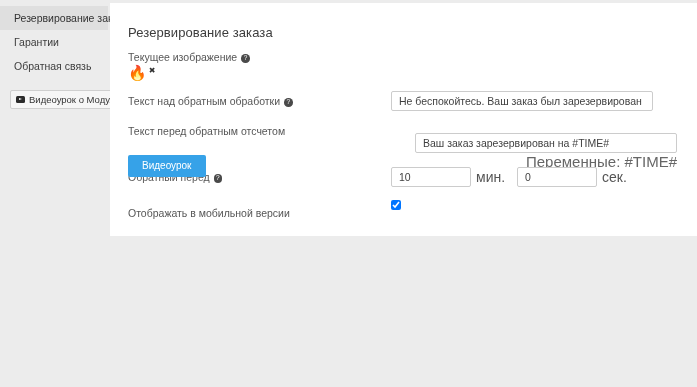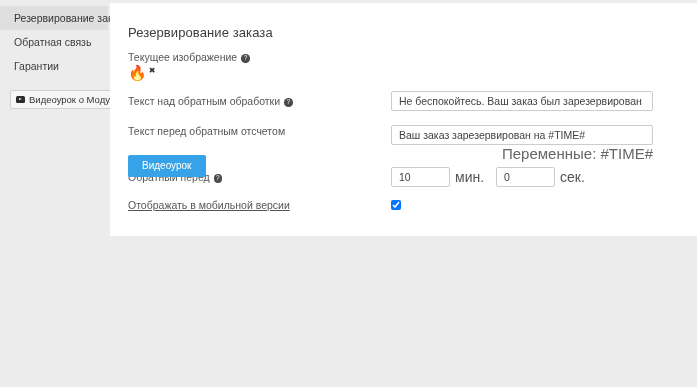--- a/index.html
+++ b/index.html
@@ -190,21 +190,21 @@
     border-radius: 2px;
     background: #fff;
     font-family: "Liberation Sans", sans-serif;
     font-size: 10.5px;
     color: #3f3f3f;
     padding: 3px 7px;
     height: 20px;
     outline: none;
   }
   .txt.wide { width: 262px; }
-  .txt.num  { width: 59px; }
+  .txt.num  { width: 80px; }
 
   .hint {
     font-size: 15px;
     color: #666;
     margin-top: 3px;
     line-height: 11px;
     text-align: right;
   }
 
   .unit {
@@ -245,22 +245,22 @@
   }
 </style>
 </head>
 <body>
 
 <div class="page">
 
   <nav class="sidebar">
     <ul class="nav-list">
       <li class="nav-item active">Резервирование заказа</li>
+      <li class="nav-item">Гарантии</li>
       <li class="nav-item">Обратная связь</li>
-      <li class="nav-item">Гарантии</li>
     </ul>
 
     <div class="video-btn">
       <span class="yt"></span>
       <span>Видеоурок о Модулях</span>
     </div>
   </nav>
 
   <section class="panel">
 
@@ -286,40 +286,40 @@
         </div>
         <div class="row-field" style="top:0;">
           <input class="txt wide" type="text" value="Не беспокойтесь. Ваш заказ был зарезервирован службой обработки" style="">
         </div>
       </div>
 
       <div class="row" style="height:44px;padding-left:31px;">
         <div class="row-label" style="top:4px;">
           <span>Текст перед обратным отсчетом</span>
         </div>
-        <div class="row-field" style="top:4px;">
+        <div class="row-field" style="top:12px;margin-left:24px;">
           <input class="txt wide" type="text" value="Ваш заказ зарезервирован на #TIME#" style="">
           <div class="hint">Переменные: #TIME#</div>
         </div>
       </div>
 
       <div class="row" style="height:30px;">
         <div class="row-label" style="top:6px;">
           <span>Обратный перед</span><span class="help">?</span>
         </div>
         <div class="row-field inline-flex" style="top:2px;">
           <input class="txt num" type="text" value="10" style="">
           <span class="unit">мин.</span>
           <input class="txt num" type="text" value="0" style="">
           <span class="unit">сек.</span>
         </div>
       </div>
 
       <div class="row" style="height:26px;">
-        <div class="row-label" style="top:4px;text-decoration:underline;">
+        <div class="row-label" style="top:12px;">
           <span>Отображать в мобильной версии</span>
         </div>
         <div class="row-field" style="top:3px;">
           <input class="chk" type="checkbox" checked="" style="">
         </div>
       </div>
 
     </div>
 
     <div class="save-wrap">

